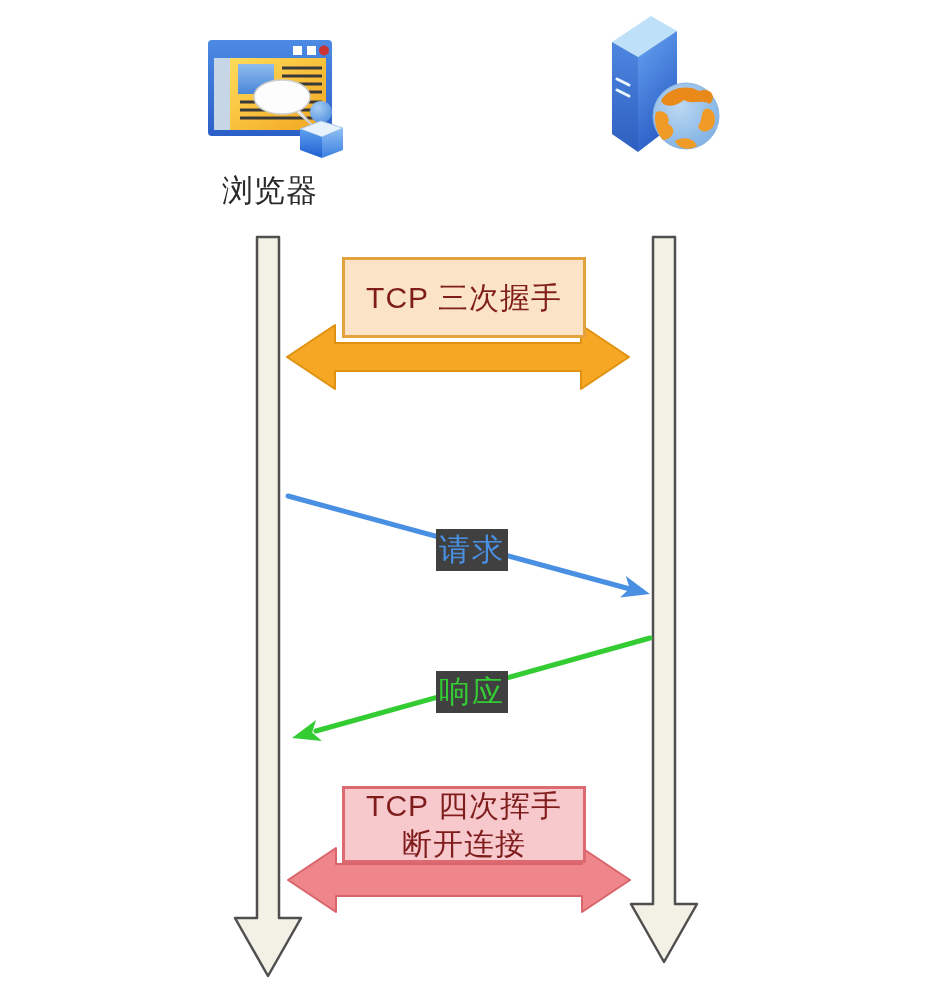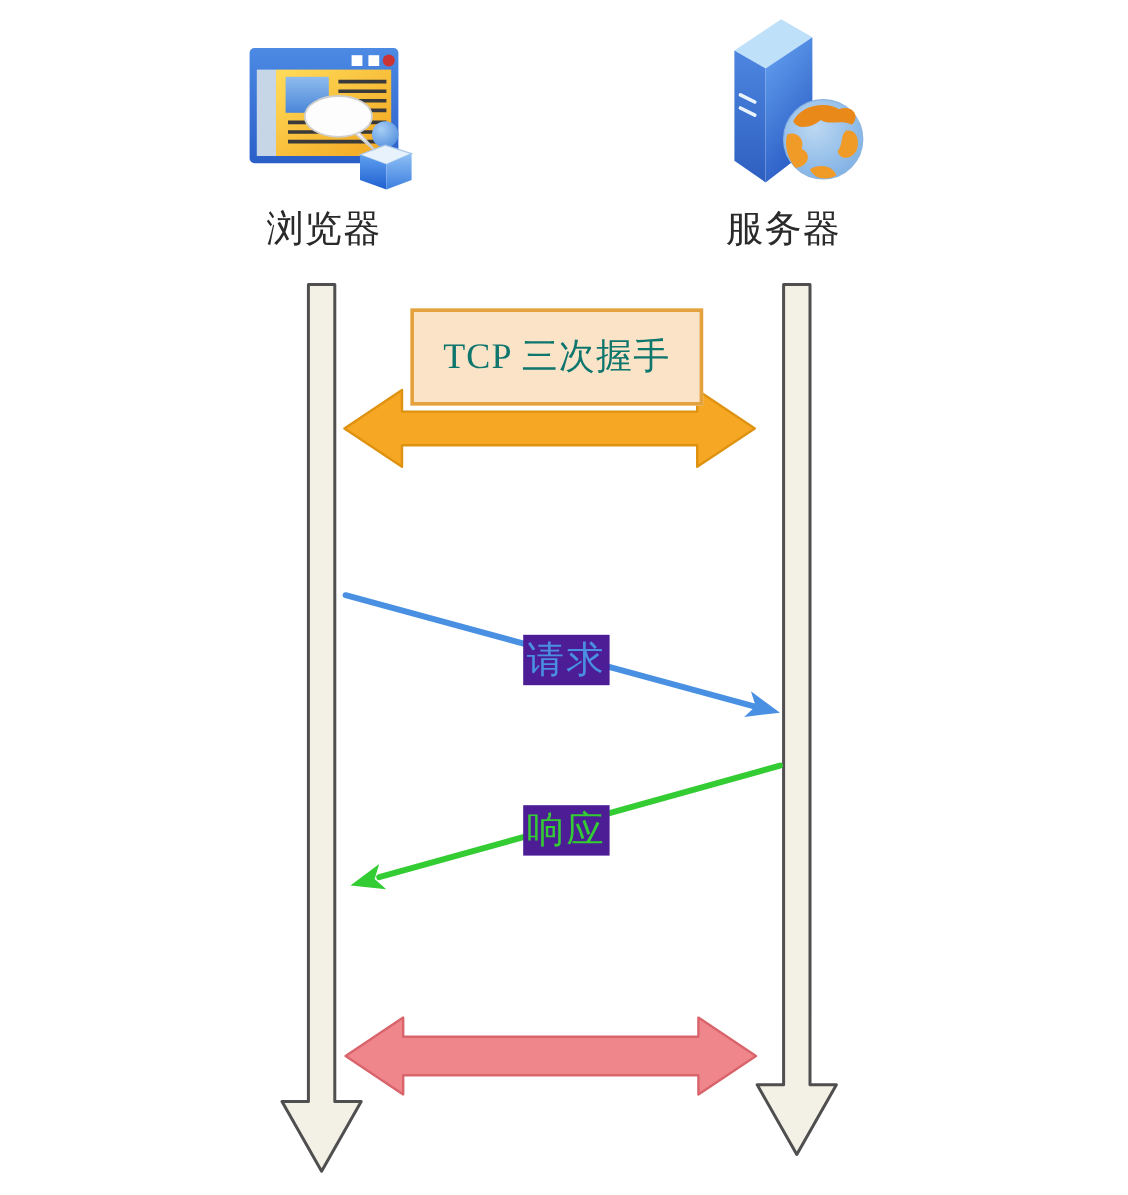--- a/index.html
+++ b/index.html
@@ -1,44 +1,44 @@
 <!DOCTYPE html>
 <html style="--text-color: #2a2a2a; --handshake-box-bg: #FAE3C6; --handshake-box-border: #E3A23D; --handshake-arrow-fill: #F6A824; --handshake-arrow-stroke: #DE9210; --request-color: #4990E2; --response-color: #33CC33; --teardown-box-bg: #F7C8CC; --teardown-box-border: #DC6A70; --teardown-arrow-fill: #EE868C; --teardown-arrow-stroke: #D9646B; --lifeline-fill: #F3F0E5; --lifeline-stroke: #4F4F4F;"><head>
 <meta charset="utf-8">
 <style>
   html,body{margin:0;padding:0;background:#fff;}
   .canvas{
     position:relative;width:940px;height:996px;background:#fff;overflow:hidden;
-    font-family:Liberation Serif, serif;
+    font-family:Liberation Sans, sans-serif;
   }
   .layer{position:absolute;left:0;top:0;}
   .actor-label{
     position:absolute;width:150px;text-align:center;
     font-size:31px;color:var(--text-color,#2a2a2a);letter-spacing:1px;
   }
   .actor-label.browser{left:195px;top:170px;}
   .actor-label.server{left:578px;top:170px;}
   .note{
     position:absolute;left:342px;width:244px;box-sizing:border-box;
     display:flex;flex-direction:column;justify-content:center;align-items:center;
-    font-size:30px;color:#0f766e;line-height:38px;letter-spacing:1px;z-index:3;
+    font-size:30px;color:#7f1d1d;line-height:38px;letter-spacing:1px;z-index:3;
   }
   .note.handshake{
     top:257px;height:81px;
     background:var(--handshake-box-bg,#FAE3C6);
     border:3px solid var(--handshake-box-border,#E3A23D);
   }
   .note.teardown{
     top:786px;height:77px;
     background:var(--teardown-box-bg,#F7C8CC);
     border:3px solid var(--teardown-box-border,#DC6A70);
   }
   .msg-label{
     position:absolute;transform:translateX(-50%);
-    font-size:31px;letter-spacing:2px;background:#4c1d95;padding:0 3px;z-index:2;
+    font-size:31px;letter-spacing:2px;background:#404040;padding:0 3px;z-index:2;
   }
   .msg-label.request{left:472px;top:529px;color:var(--request-color,#4990E2);}
   .msg-label.response{left:472px;top:671px;color:var(--response-color,#33CC33);text-align:center;}
 </style>
 </head>
 <body>
 
 <div class="canvas">
 
   <svg class="layer" width="940" height="996" viewBox="0 0 940 996">
@@ -124,23 +124,26 @@
         <circle cx="686" cy="116" r="33" fill="url(#globeSea)" stroke="#8AB4E2" stroke-width="1"></circle>
         <path d="M661 101 C667 88 688 84 699 91 C711 87 717 97 710 104 C701 99 691 105 684 100 C676 107 664 108 661 101 Z" fill="#E8891A"></path>
         <path d="M656 112 C664 109 671 116 668 124 C677 128 674 139 663 140 C657 133 653 121 656 112 Z" fill="#F09A28"></path>
         <path d="M705 109 C713 107 717 116 714 125 C710 133 700 134 698 126 C703 120 700 113 705 109 Z" fill="#F09A28"></path>
         <path d="M675 141 C683 136 694 138 697 146 C689 151 678 149 675 141 Z" fill="#F09A28"></path>
       </g>
     </g>
   </svg>
 
   <div class="actor-label browser">浏览器</div>
-  <div class="actor-label server">服务器</div>
 
   <div class="note handshake">
     <span>TCP 三次握手</span>
   </div>
 
   <div class="msg-label request">请求</div>
   <div class="msg-label response">响应</div>
 
+  <div class="note teardown">
+    <span>TCP 四次挥手</span>
+    <span>断开连接</span>
+  </div>
 
 </div>
 
 </body></html>

